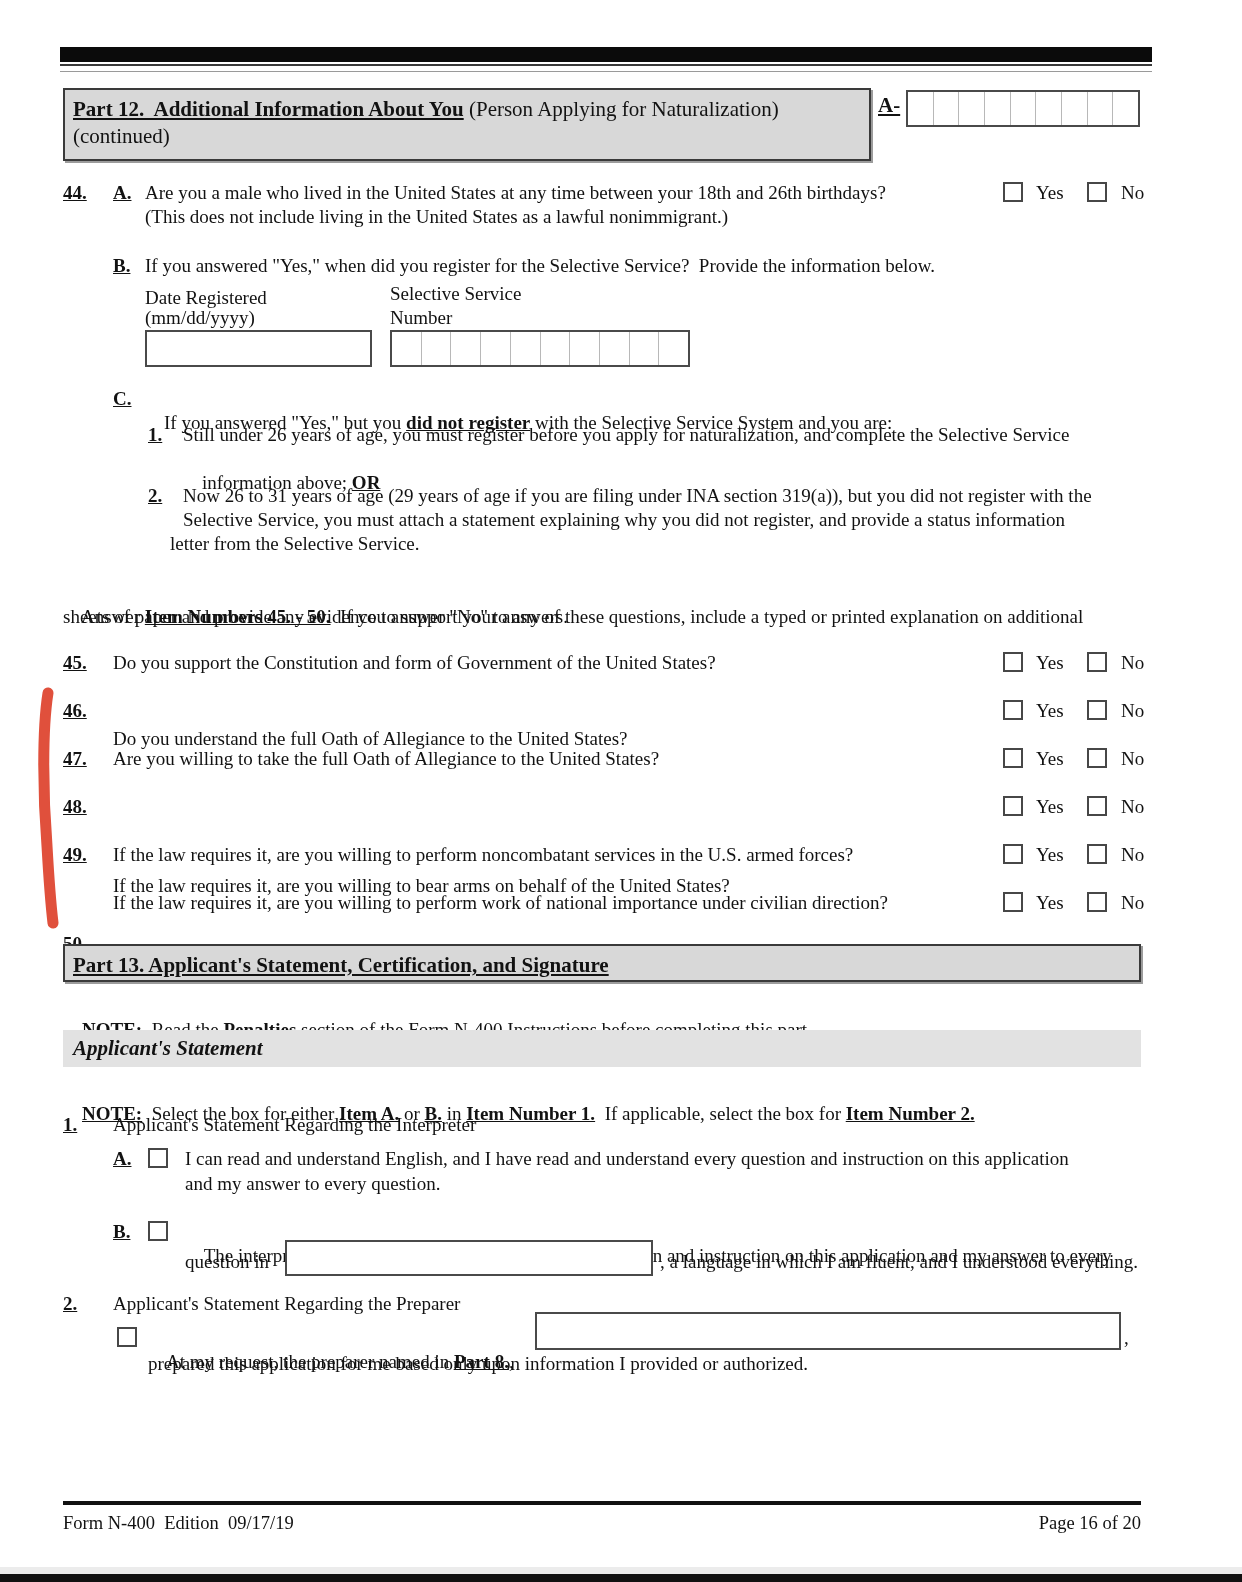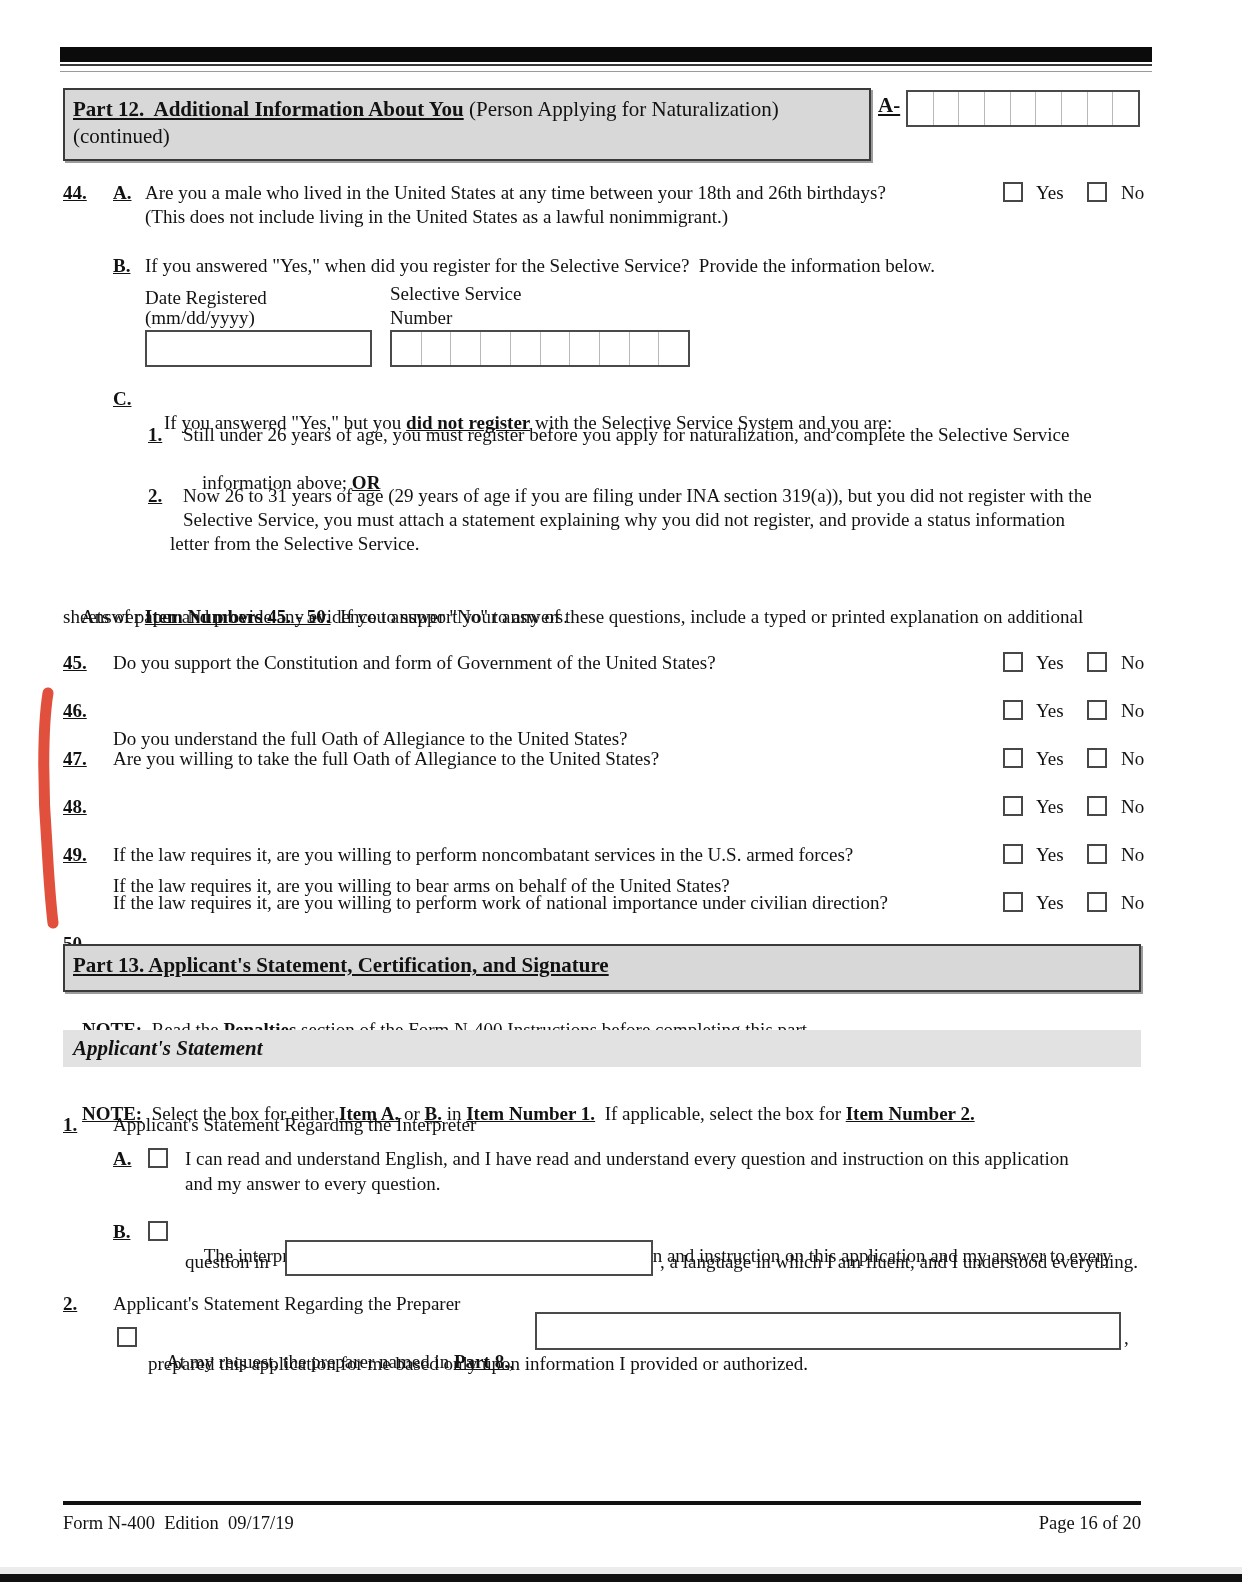--- a/index.html
+++ b/index.html
@@ -22,21 +22,21 @@
              border-top:2px solid #3a3a3a; border-bottom:1px solid #9a9a9a; }
 
   
   .part-header {
     background:#d8d8d8; border:2px solid #3a3a3a;
     box-shadow:2px 2px 0 #9c9c9c;
     font-size:21px; line-height:27px; padding:6px 10px 6px 8px;
     box-sizing:border-box;
   }
   .part12-box { left:63px; top:88px; width:808px; height:73px; }
-  .part13-box { left:63px; top:944px; width:1078px; height:48px; }
+  .part13-box { left:63px; top:944px; width:1078px; height:38px; }
 
   .subheader-bar {
     left:63px; top:1030px; width:1078px; height:37px;
     background:#e2e2e2; box-sizing:border-box;
     font-size:21px; line-height:27px; padding:5px 10px;
     font-weight:bold; font-style:italic;
   }
 
   
   .cb { width:20px; height:20px; border:2px solid #474747; background:#fff; box-sizing:border-box; }

